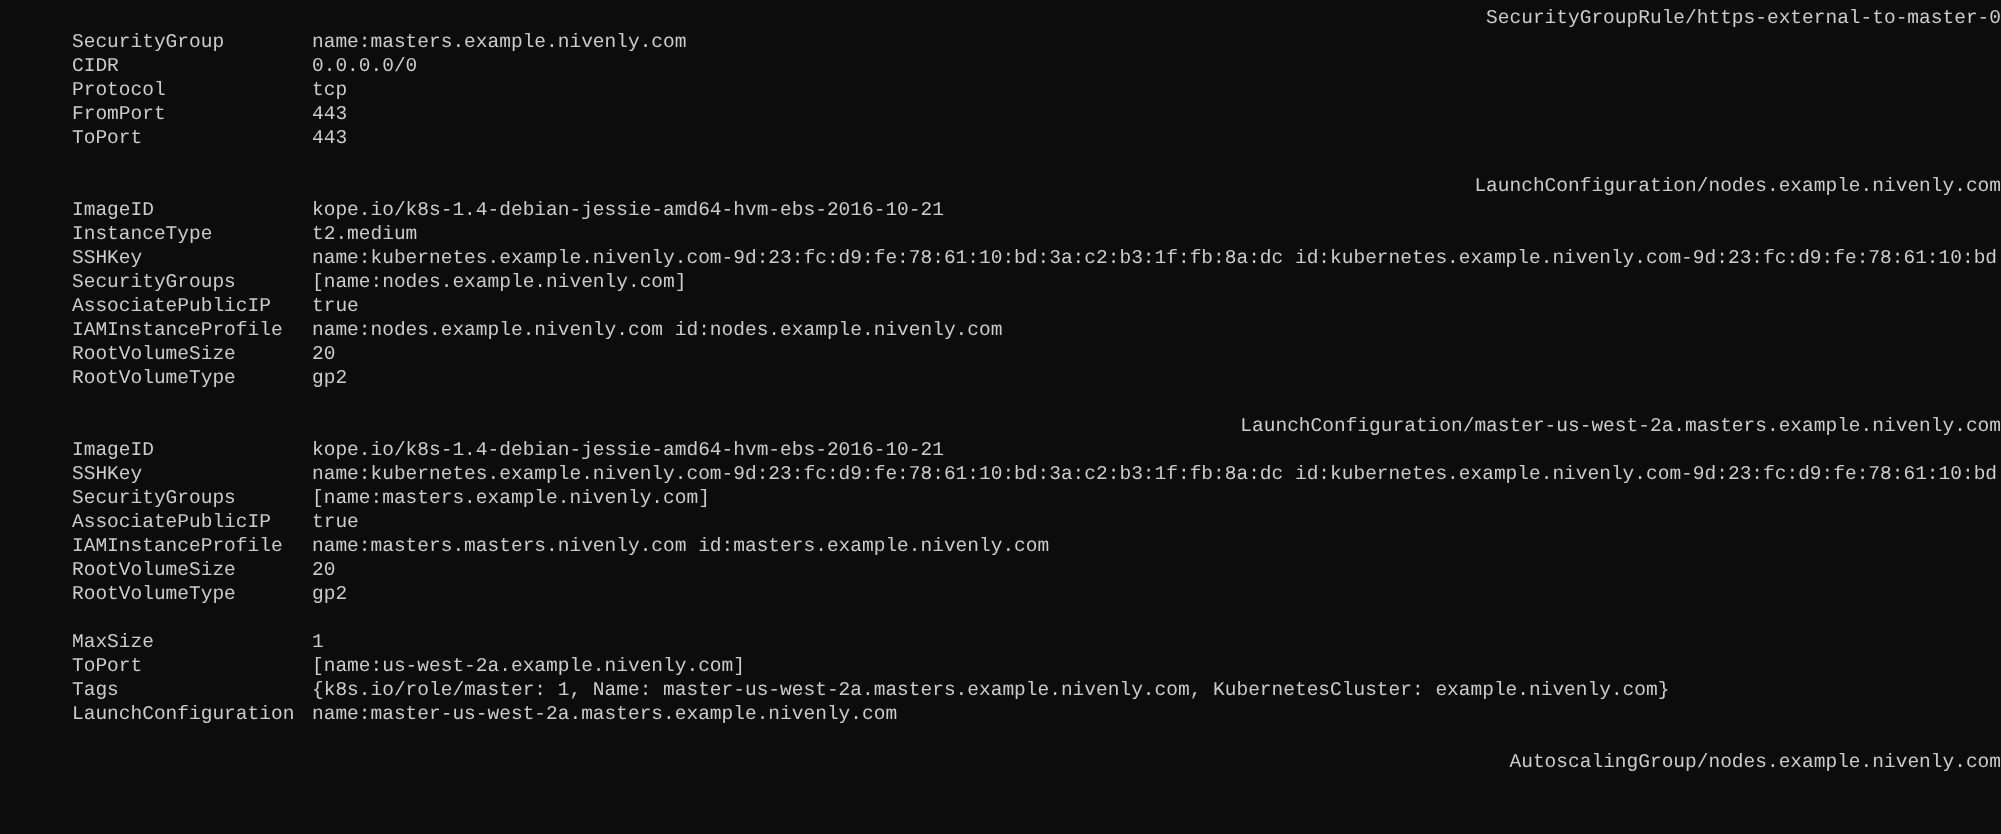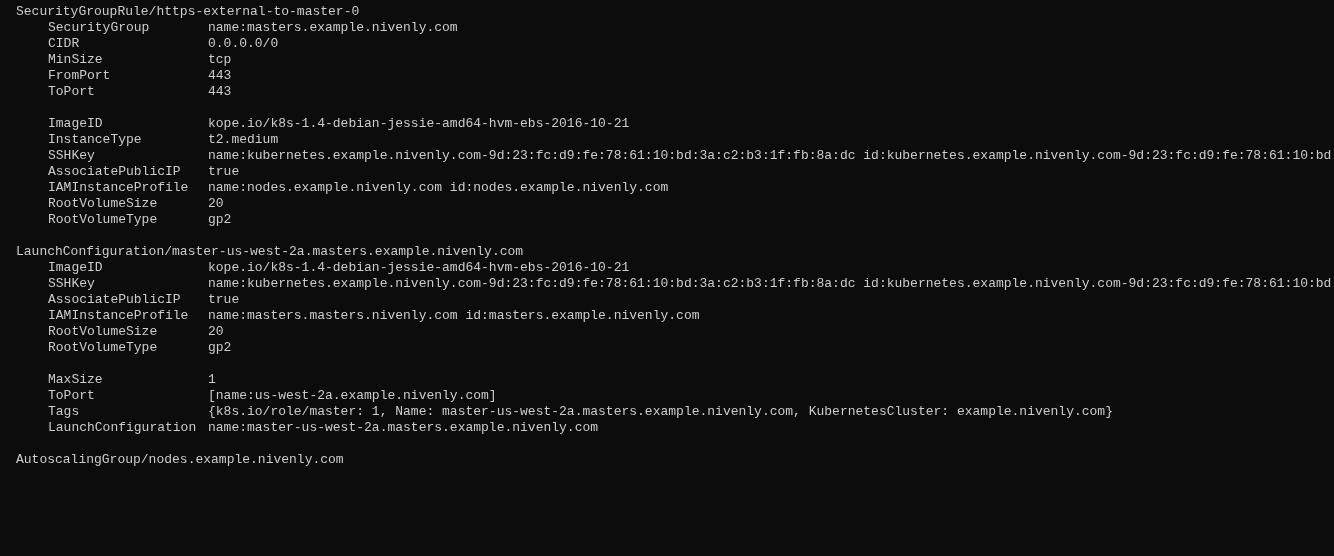--- a/index.html
+++ b/index.html
@@ -10,20 +10,21 @@
       font-size: 13px;
       line-height: 16px;
       padding: 4px 0 0 16px;
       white-space: nowrap;
       overflow: hidden;
       width: 1334px;
     }
     .header {
       color: #cccccc;
       margin: 0;
+      text-align: right;
     }
     .row {
       padding-left: 32px;
     }
     .key {
       display: inline-block;
       width: 160px;
       vertical-align: top;
     }
     .val {
@@ -31,35 +32,38 @@
     }
     .spacer { height: 16px; }
   </style>
 </head>
 <body>
 
 <div id="terminal">
     <div class="header">SecurityGroupRule/https-external-to-master-0</div>
     <div class="row"><span class="key">SecurityGroup</span><span class="val">name:masters.example.nivenly.com</span></div>
     <div class="row"><span class="key">CIDR</span><span class="val">0.0.0.0/0</span></div>
-    <div class="row"><span class="key">MinSize</span><span class="val">tcp</span></div>
+    <div class="row"><span class="key">Protocol</span><span class="val">tcp</span></div>
     <div class="row"><span class="key">FromPort</span><span class="val">443</span></div>
     <div class="row"><span class="key">ToPort</span><span class="val">443</span></div>
     <div class="spacer"></div>
+    <div class="header">LaunchConfiguration/nodes.example.nivenly.com</div>
     <div class="row"><span class="key">ImageID</span><span class="val">kope.io/k8s-1.4-debian-jessie-amd64-hvm-ebs-2016-10-21</span></div>
     <div class="row"><span class="key">InstanceType</span><span class="val">t2.medium</span></div>
     <div class="row"><span class="key">SSHKey</span><span class="val">name:kubernetes.example.nivenly.com-9d:23:fc:d9:fe:78:61:10:bd:3a:c2:b3:1f:fb:8a:dc id:kubernetes.example.nivenly.com-9d:23:fc:d9:fe:78:61:10:bd:3a:c2:b3:1f:fb:8a:dc</span></div>
+    <div class="row"><span class="key">SecurityGroups</span><span class="val">[name:nodes.example.nivenly.com]</span></div>
     <div class="row"><span class="key">AssociatePublicIP</span><span class="val">true</span></div>
     <div class="row"><span class="key">IAMInstanceProfile</span><span class="val">name:nodes.example.nivenly.com id:nodes.example.nivenly.com</span></div>
     <div class="row"><span class="key">RootVolumeSize</span><span class="val">20</span></div>
     <div class="row"><span class="key">RootVolumeType</span><span class="val">gp2</span></div>
     <div class="spacer"></div>
     <div class="header">LaunchConfiguration/master-us-west-2a.masters.example.nivenly.com</div>
     <div class="row"><span class="key">ImageID</span><span class="val">kope.io/k8s-1.4-debian-jessie-amd64-hvm-ebs-2016-10-21</span></div>
     <div class="row"><span class="key">SSHKey</span><span class="val">name:kubernetes.example.nivenly.com-9d:23:fc:d9:fe:78:61:10:bd:3a:c2:b3:1f:fb:8a:dc id:kubernetes.example.nivenly.com-9d:23:fc:d9:fe:78:61:10:bd:3a:c2:b3:1f:fb:8a:dc</span></div>
+    <div class="row"><span class="key">SecurityGroups</span><span class="val">[name:masters.example.nivenly.com]</span></div>
     <div class="row"><span class="key">AssociatePublicIP</span><span class="val">true</span></div>
     <div class="row"><span class="key">IAMInstanceProfile</span><span class="val">name:masters.masters.nivenly.com id:masters.example.nivenly.com</span></div>
     <div class="row"><span class="key">RootVolumeSize</span><span class="val">20</span></div>
     <div class="row"><span class="key">RootVolumeType</span><span class="val">gp2</span></div>
     <div class="spacer"></div>
     <div class="row"><span class="key">MaxSize</span><span class="val">1</span></div>
     <div class="row"><span class="key">ToPort</span><span class="val">[name:us-west-2a.example.nivenly.com]</span></div>
     <div class="row"><span class="key">Tags</span><span class="val">{k8s.io/role/master: 1, Name: master-us-west-2a.masters.example.nivenly.com, KubernetesCluster: example.nivenly.com}</span></div>
     <div class="row"><span class="key">LaunchConfiguration</span><span class="val">name:master-us-west-2a.masters.example.nivenly.com</span></div>
     <div class="spacer"></div>

